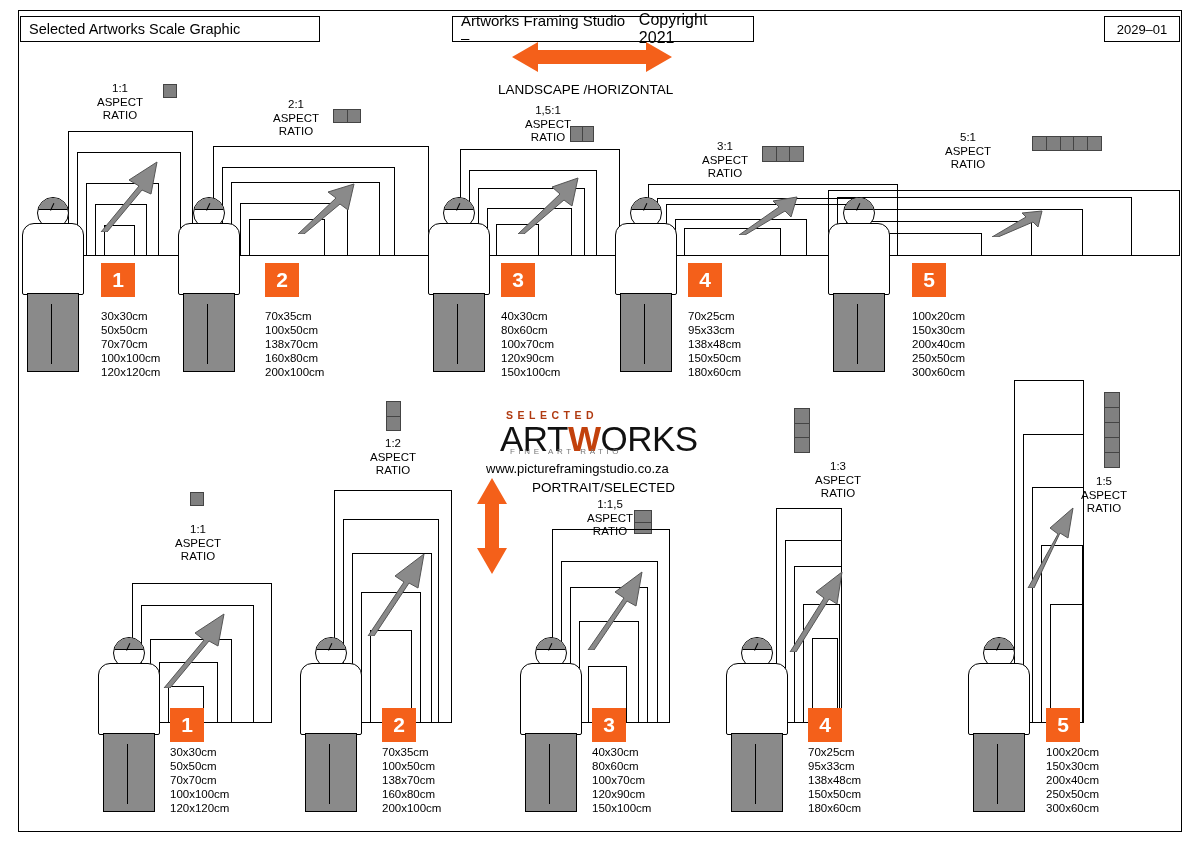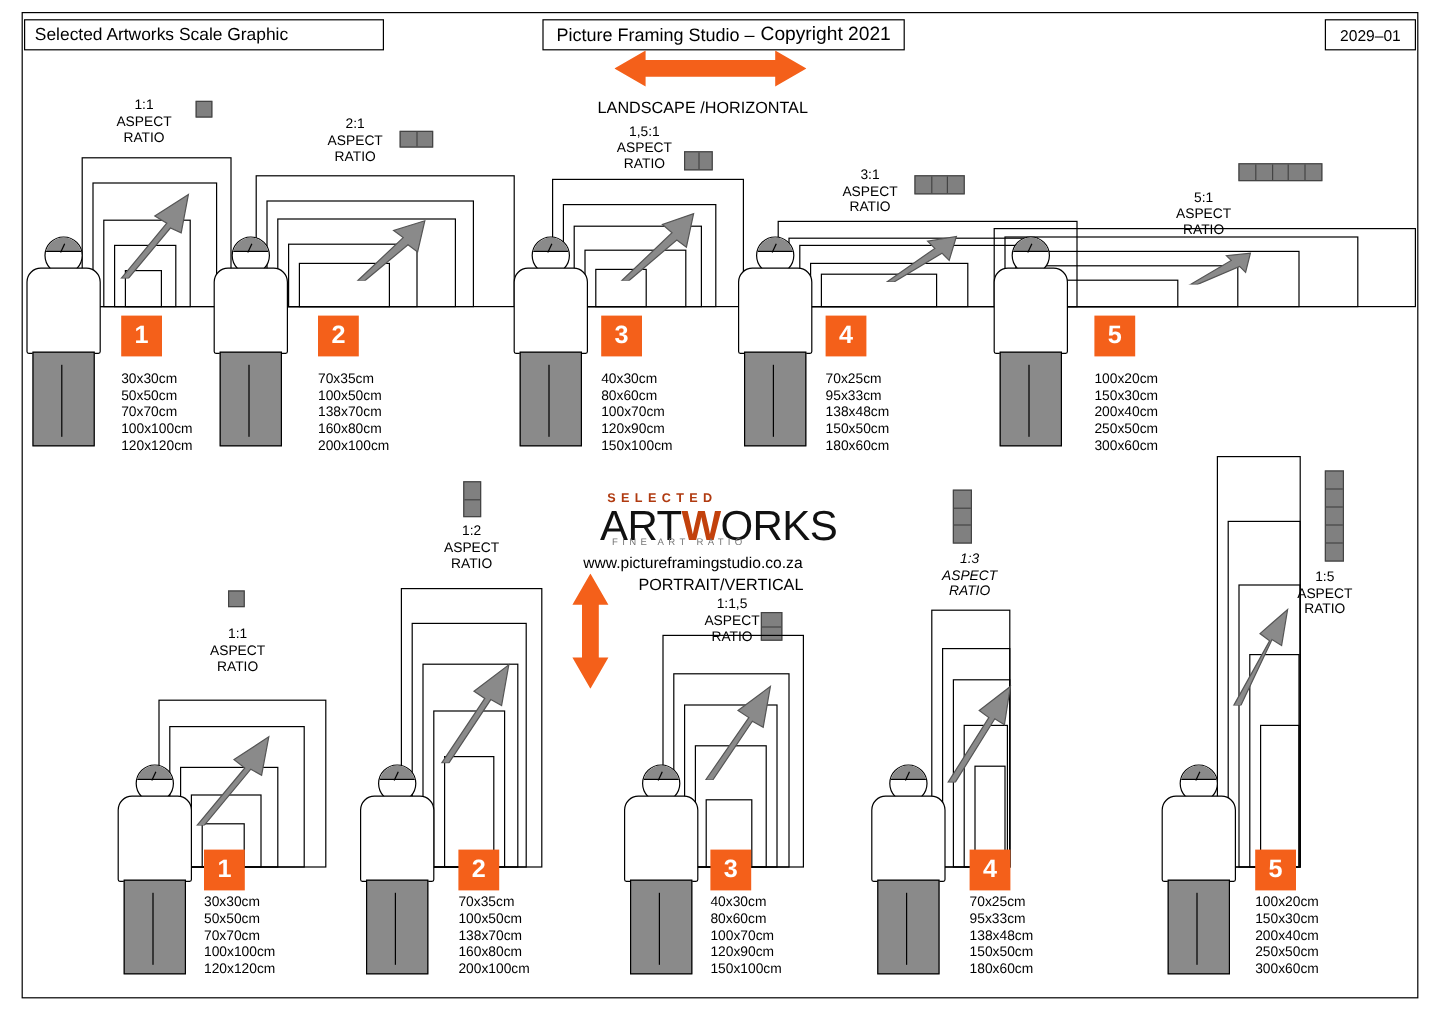--- a/index.html
+++ b/index.html
@@ -56,21 +56,21 @@
 </head>
 <body>
 
 <div id="page">
   <div id="frame"></div>
 
   <div class="hdrbox" id="hdr-left">
     <span>Selected Artworks Scale Graphic</span>
   </div>
   <div class="hdrbox" id="hdr-center">
-    <span class="title">Picture Framing Studio –</span>
+    <span class="title">Artworks Framing Studio –</span>
     <span class="copy">Copyright 2021</span>
   </div>
   <div class="hdrbox" id="hdr-right">
     <span>2029–01</span>
   </div>
 
   <div class="harrow" style="left:512px;top:40px;">
     <svg width="160" height="34" viewBox="0 0 160 34">
         <polygon points="0,17 26,2 26,10 134,10 134,2 160,17 134,32 134,24 26,24 26,32" fill="#f4601a"></polygon>
       </svg>
@@ -130,21 +130,21 @@
     <div class="p-torso"></div>
     <div class="p-legs"></div>
   </div>
   <div class="numbox" style="left:265px;top:263px;">2</div>
   <div class="sizes" style="left:265px;top:309px;width:110px;">70x35cm
 100x50cm
 138x70cm
 160x80cm
 200x100cm</div>
 
-  <div class="ratio-label" style="left:497px;top:104px;width:80px;">1,5:1
+  <div class="ratio-label" style="left:508px;top:104px;width:80px;">1,5:1
 ASPECT
 RATIO</div>
   <div class="swatch seg" style="left:570px;top:126px;width:24px;height:16px;">
       <i></i>
       <i></i>
     </div>
 
   <div class="fbox" style="left:460px;top:149px;width:160px;height:107px;"></div>
   <div class="fbox" style="left:469px;top:170px;width:128px;height:86px;"></div>
   <div class="fbox" style="left:478px;top:188px;width:107px;height:68px;"></div>
@@ -191,21 +191,21 @@
     <div class="p-torso"></div>
     <div class="p-legs"></div>
   </div>
   <div class="numbox" style="left:688px;top:263px;">4</div>
   <div class="sizes" style="left:688px;top:309px;width:110px;">70x25cm
 95x33cm
 138x48cm
 150x50cm
 180x60cm</div>
 
-  <div class="ratio-label" style="left:963px;top:131px;width:80px;margin-top:28px;">5:1
+  <div class="ratio-label" style="left:928px;top:131px;width:80px;">5:1
 ASPECT
 RATIO</div>
   <div class="swatch seg" style="left:1032px;top:136px;width:70px;height:15px;">
       <i></i>
       <i></i>
       <i></i>
       <i></i>
       <i></i>
     </div>
 
@@ -236,21 +236,21 @@
     <div class="l2"><span>ART</span><b>W</b><span>ORKS</span></div>
     <div class="l3">FINE ART RATIO</div>
   </div>
   <div id="url">www.pictureframingstudio.co.za</div>
 
   <div class="varrow" style="left:474px;top:478px;">
     <svg width="36" height="96" viewBox="0 0 36 96">
         <polygon points="18,0 33,26 25,26 25,70 33,70 18,96 3,70 11,70 11,26 3,26" fill="#f4601a"></polygon>
       </svg>
   </div>
-  <div id="orient-bottom">PORTRAIT/VERTICAL</div>
+  <div id="orient-bottom">PORTRAIT/SELECTED</div>
 
   <div class="swatch seg" style="left:190px;top:492px;width:14px;height:14px;">
       <i></i>
     </div>
   <div class="ratio-label" style="left:158px;top:523px;width:80px;">1:1
 ASPECT
 RATIO</div>
 
   <div class="fbox" style="left:132px;top:583px;width:140px;height:140px;"></div>
   <div class="fbox" style="left:141px;top:605px;width:113px;height:118px;"></div>
@@ -332,21 +332,21 @@
 80x60cm
 100x70cm
 120x90cm
 150x100cm</div>
 
   <div class="vseg" style="left:794px;top:408px;width:16px;height:45px;">
       <i></i>
       <i></i>
       <i></i>
     </div>
-  <div class="ratio-label" style="left:768px;top:460px;width:80px;font-style:italic;">1:3
+  <div class="ratio-label" style="left:798px;top:460px;width:80px;">1:3
 ASPECT
 RATIO</div>
 
   <div class="fbox" style="left:776px;top:508px;width:66px;height:215px;"></div>
   <div class="fbox" style="left:785px;top:540px;width:57px;height:183px;"></div>
   <div class="fbox" style="left:794px;top:566px;width:48px;height:157px;"></div>
   <div class="fbox" style="left:803px;top:604px;width:37px;height:119px;"></div>
   <div class="fbox" style="left:812px;top:638px;width:26px;height:85px;"></div>
   <div class="arrow" style="position:absolute;left:788px;top:570px;">
     <svg width="58" height="82" viewBox="0 0 58 82">

